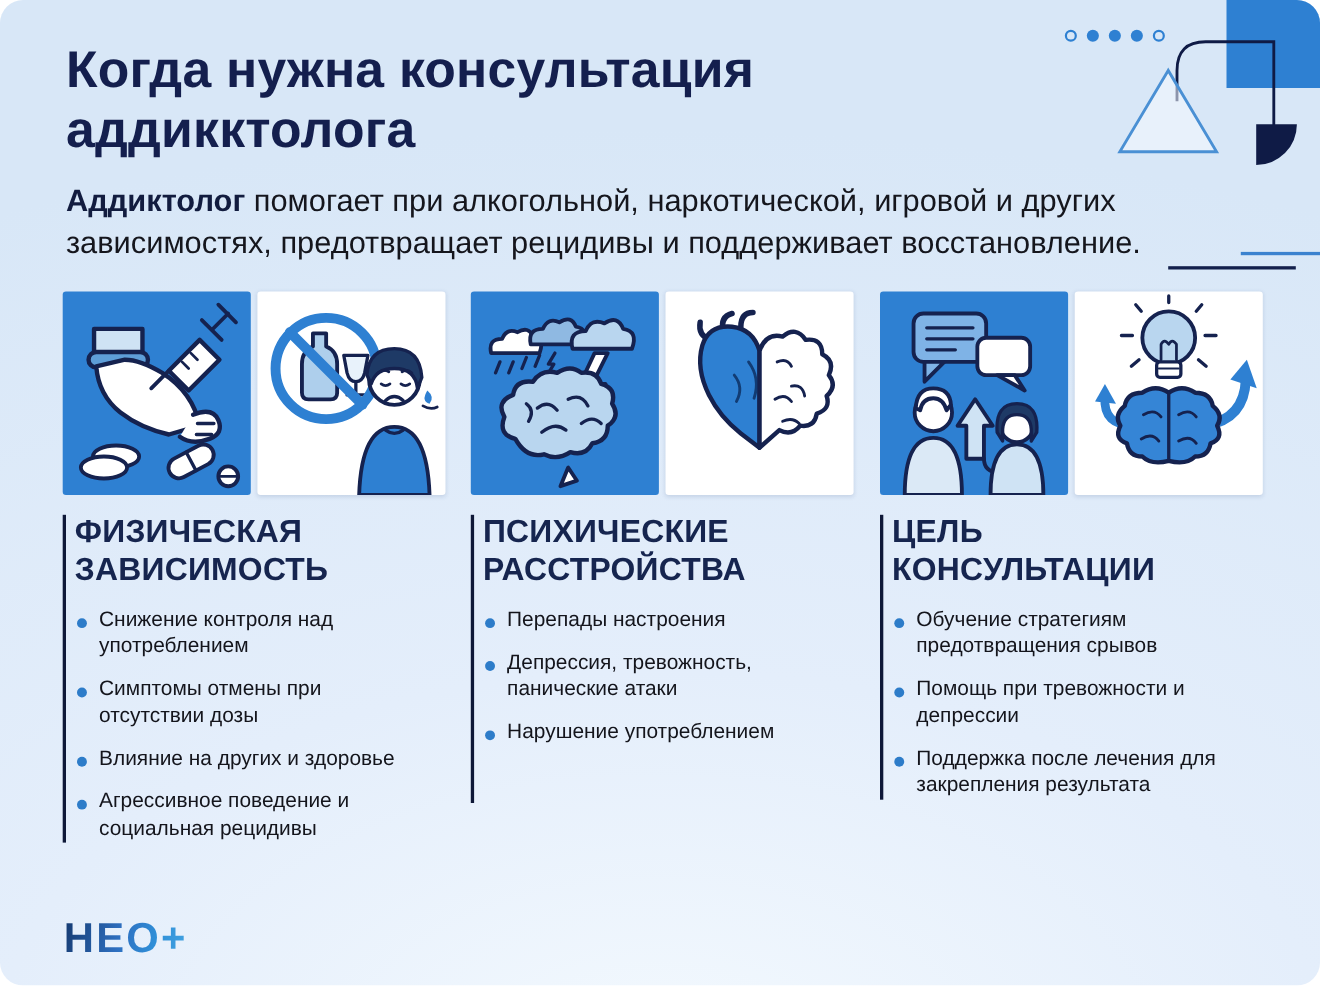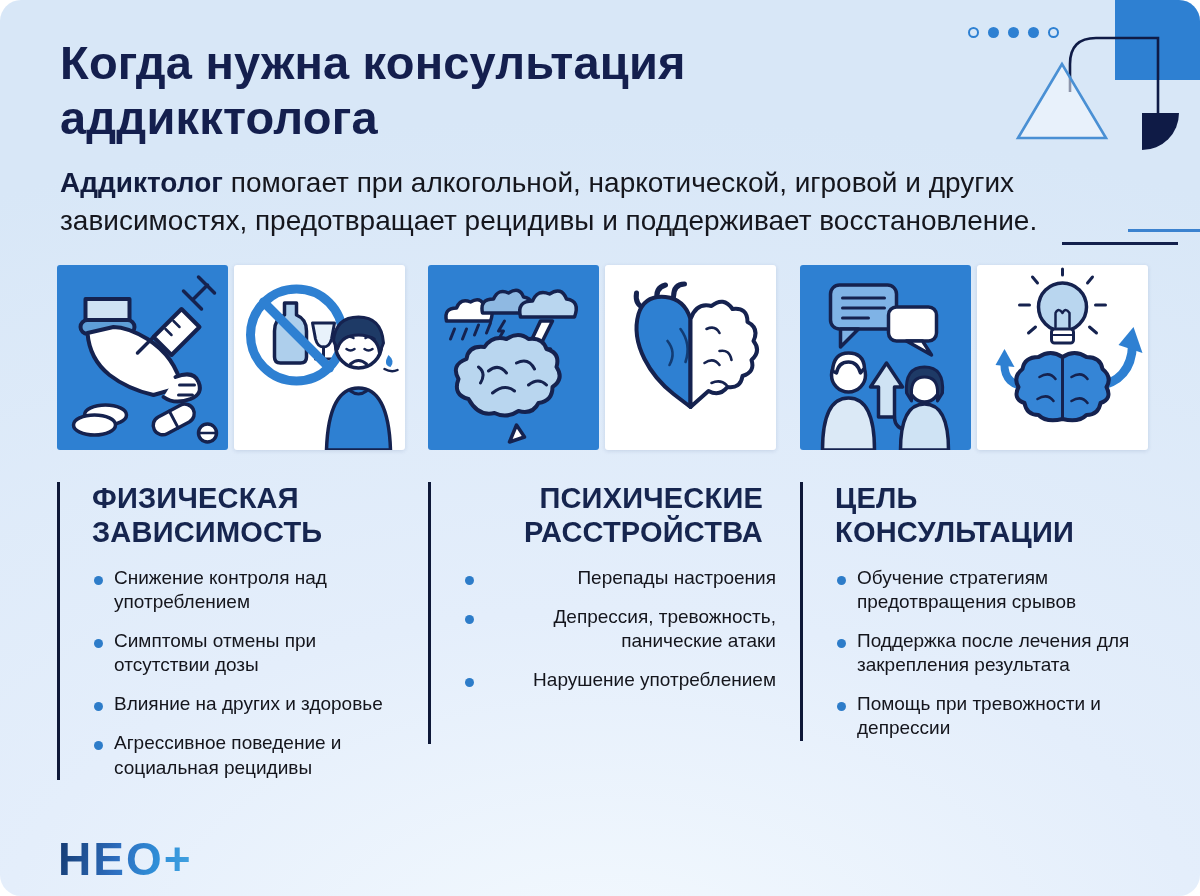--- a/index.html
+++ b/index.html
@@ -27,31 +27,31 @@
   .line-blue{position:absolute;left:1128px;top:229px;width:72px;height:3px;background:#3b82cf;}
   .line-navy{position:absolute;left:1062px;top:242px;width:116px;height:3px;background:#13204c;}
   
   .column{position:absolute;top:265px;width:348px;}
   .col-1{left:57px;} .col-2{left:428px;} .col-3{left:800px;}
   .tiles{display:flex;gap:6px;height:185px;}
   .tile{flex:1;border-radius:3px;overflow:hidden;display:flex;align-items:center;justify-content:center;}
   .tile.blue{background:#2e80d2;}
   .tile.white{background:#ffffff;box-shadow:0 1px 4px rgba(30,60,110,.14);}
   .tile svg{width:100%;height:100%;display:block;}
-  .col-body{margin-top:32px;padding-left:32px;border-left:3px solid #0e1838;}
-  .col-2 .col-body{min-height:262px;text-align:right;}
+  .col-body{margin-top:18px;padding-left:8px;border-left:3px solid #0e1838;}
+  .col-2 .col-body{min-height:262px;}
   .col-heading{margin:0 0 16px 0;font-size:29px;line-height:1.17;font-weight:700;
     color:#16254f;letter-spacing:.2px;max-width:300px;}
   .bullets{margin:0;padding:0;list-style:none;}
   .bullets li{position:relative;padding-left:22px;margin-bottom:15px;font-size:19px;
     line-height:1.27;color:#14151c;max-width:302px;}
   .bullets li::before{content:"";position:absolute;left:2px;top:10px;width:9px;height:9px;
     border-radius:50%;background:#2d7cc9;}
   
-  .logo{position:absolute;left:58px;top:832px;font-size:46px;font-weight:800;letter-spacing:2px;
+  .logo{position:absolute;left:58px;top:832px;font-size:38px;font-weight:800;letter-spacing:2px;
     color:#2a72c4;background:linear-gradient(105deg,#14386e 0%,#2e6fc0 45%,#2f8fd8 72%,#45a5e2 100%);
     -webkit-background-clip:text;background-clip:text;-webkit-text-fill-color:transparent;}
 </style>
 </head>
 <body>
 
 <div class="poster">
 
   <h1 class="title">
     <span>Когда нужна консультация</span>
@@ -210,21 +210,21 @@
             <path d="M85,92 v62" fill="none" stroke-width="3"></path>
             <path d="M62,112 q10,-6 16,2 M60,134 q10,-6 16,2 M94,112 q10,-6 16,2 M94,136 q10,-6 16,2" fill="none" stroke-width="2.6"></path>
           </g>
         </svg>
       </div>
     </div>
     <div class="col-body">
       <h2 class="col-heading">ЦЕЛЬ КОНСУЛЬТАЦИИ</h2>
       <ul class="bullets">
         <li>Обучение стратегиям предотвращения срывов</li>
+        <li>Помощь при тревожности и депрессии</li>
         <li>Поддержка после лечения для закрепления результата</li>
-        <li>Помощь при тревожности и депрессии</li>
       </ul>
     </div>
   </section>
 
   <div class="logo">НЕО+</div>
 
 </div>
 
 </body></html>

